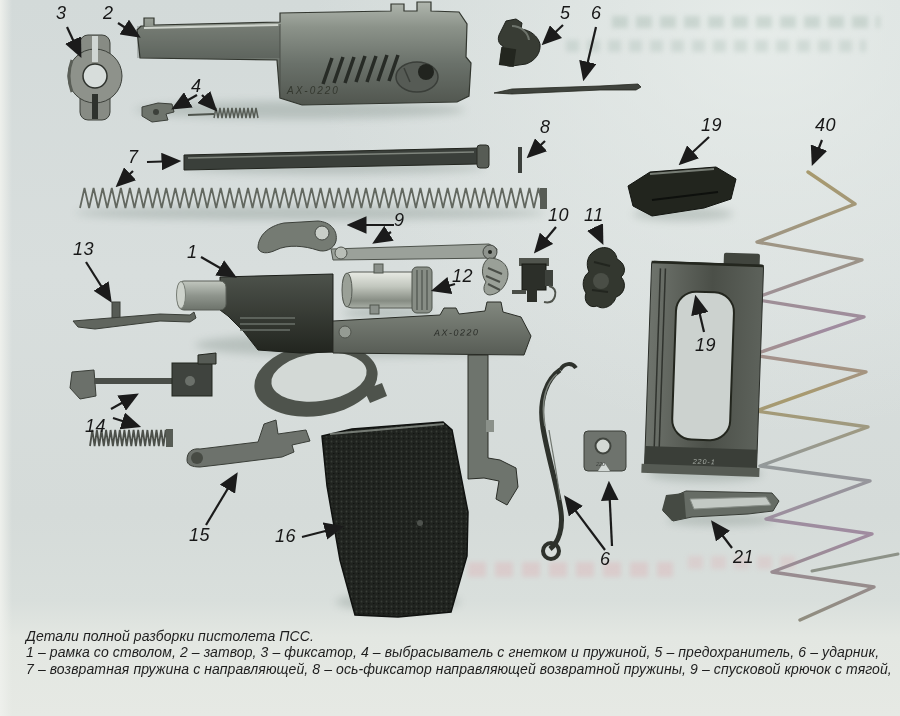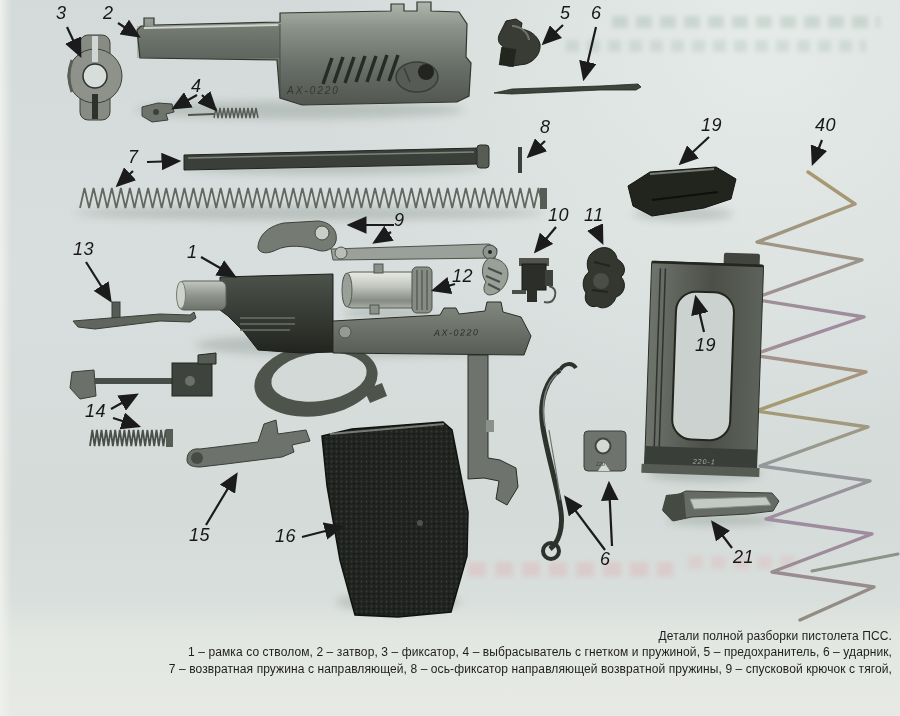--- a/index.html
+++ b/index.html
@@ -20,22 +20,22 @@
     background:repeating-linear-gradient(90deg,rgba(226,140,150,.4) 0 18px,rgba(226,140,150,0) 18px 27px);}
   .bleed-4{left:688px;top:556px;width:115px;height:13px;
     background:repeating-linear-gradient(90deg,rgba(226,140,150,.32) 0 15px,rgba(226,140,150,0) 15px 23px);}
   .illus{position:absolute;left:0;top:0;}
   .callout{
     position:absolute;font-style:italic;font-size:18px;line-height:1;
     color:#171717;letter-spacing:.5px;user-select:none;
   }
   .caption{
     position:absolute;left:26px;top:628px;width:866px;
-    font-size:12px;line-height:16.3px;color:#1e1e1e;
-    white-space:nowrap;letter-spacing:.1px;text-align:right;
+    font-style:italic;font-size:14px;line-height:16.3px;color:#1e1e1e;
+    white-space:nowrap;letter-spacing:.1px;
   }
   .caption p{margin:0;}
 </style>
 </head>
 <body>
 
 <div class="page">
 
   <div class="bleed bleed-1"></div>
   <div class="bleed bleed-2"></div>
@@ -311,21 +311,21 @@
   <div class="callout" style="left:191px;top:77px">4</div>
   <div class="callout" style="left:560px;top:4px">5</div>
   <div class="callout" style="left:591px;top:4px">6</div>
   <div class="callout" style="left:128px;top:148px">7</div>
   <div class="callout" style="left:540px;top:118px">8</div>
   <div class="callout" style="left:394px;top:211px">9</div>
   <div class="callout" style="left:548px;top:206px">10</div>
   <div class="callout" style="left:584px;top:206px">11</div>
   <div class="callout" style="left:452px;top:267px">12</div>
   <div class="callout" style="left:73px;top:240px">13</div>
-  <div class="callout" style="left:85px;top:402px">14</div>
+  <div class="callout" style="left:85px;top:417px">14</div>
   <div class="callout" style="left:189px;top:526px">15</div>
   <div class="callout" style="left:275px;top:527px">16</div>
   <div class="callout" style="left:600px;top:550px">6</div>
   <div class="callout" style="left:695px;top:336px">19</div>
   <div class="callout" style="left:701px;top:116px">19</div>
   <div class="callout" style="left:815px;top:116px">40</div>
   <div class="callout" style="left:733px;top:548px">21</div>
 
   <div class="caption">
     <p>Детали полной разборки пистолета ПСС.</p>

